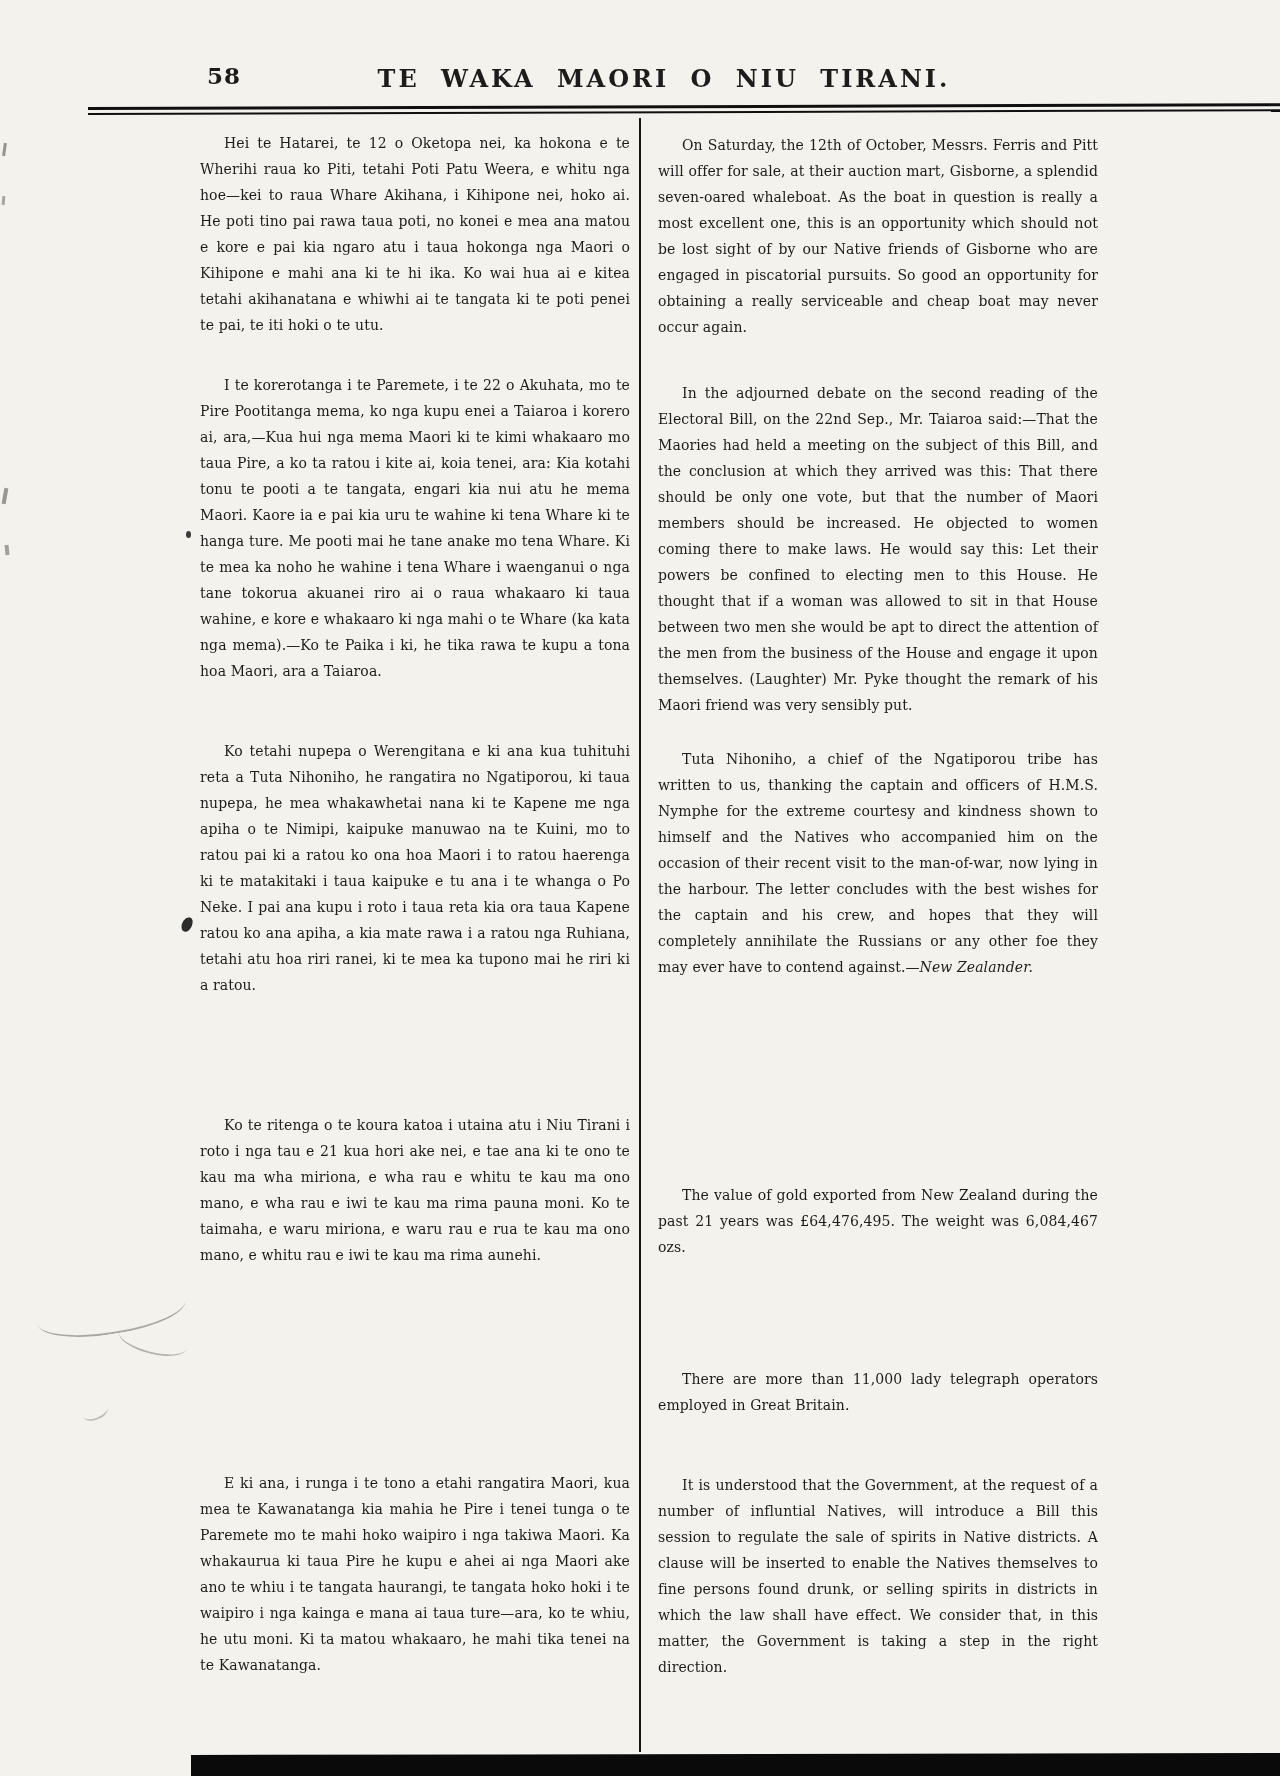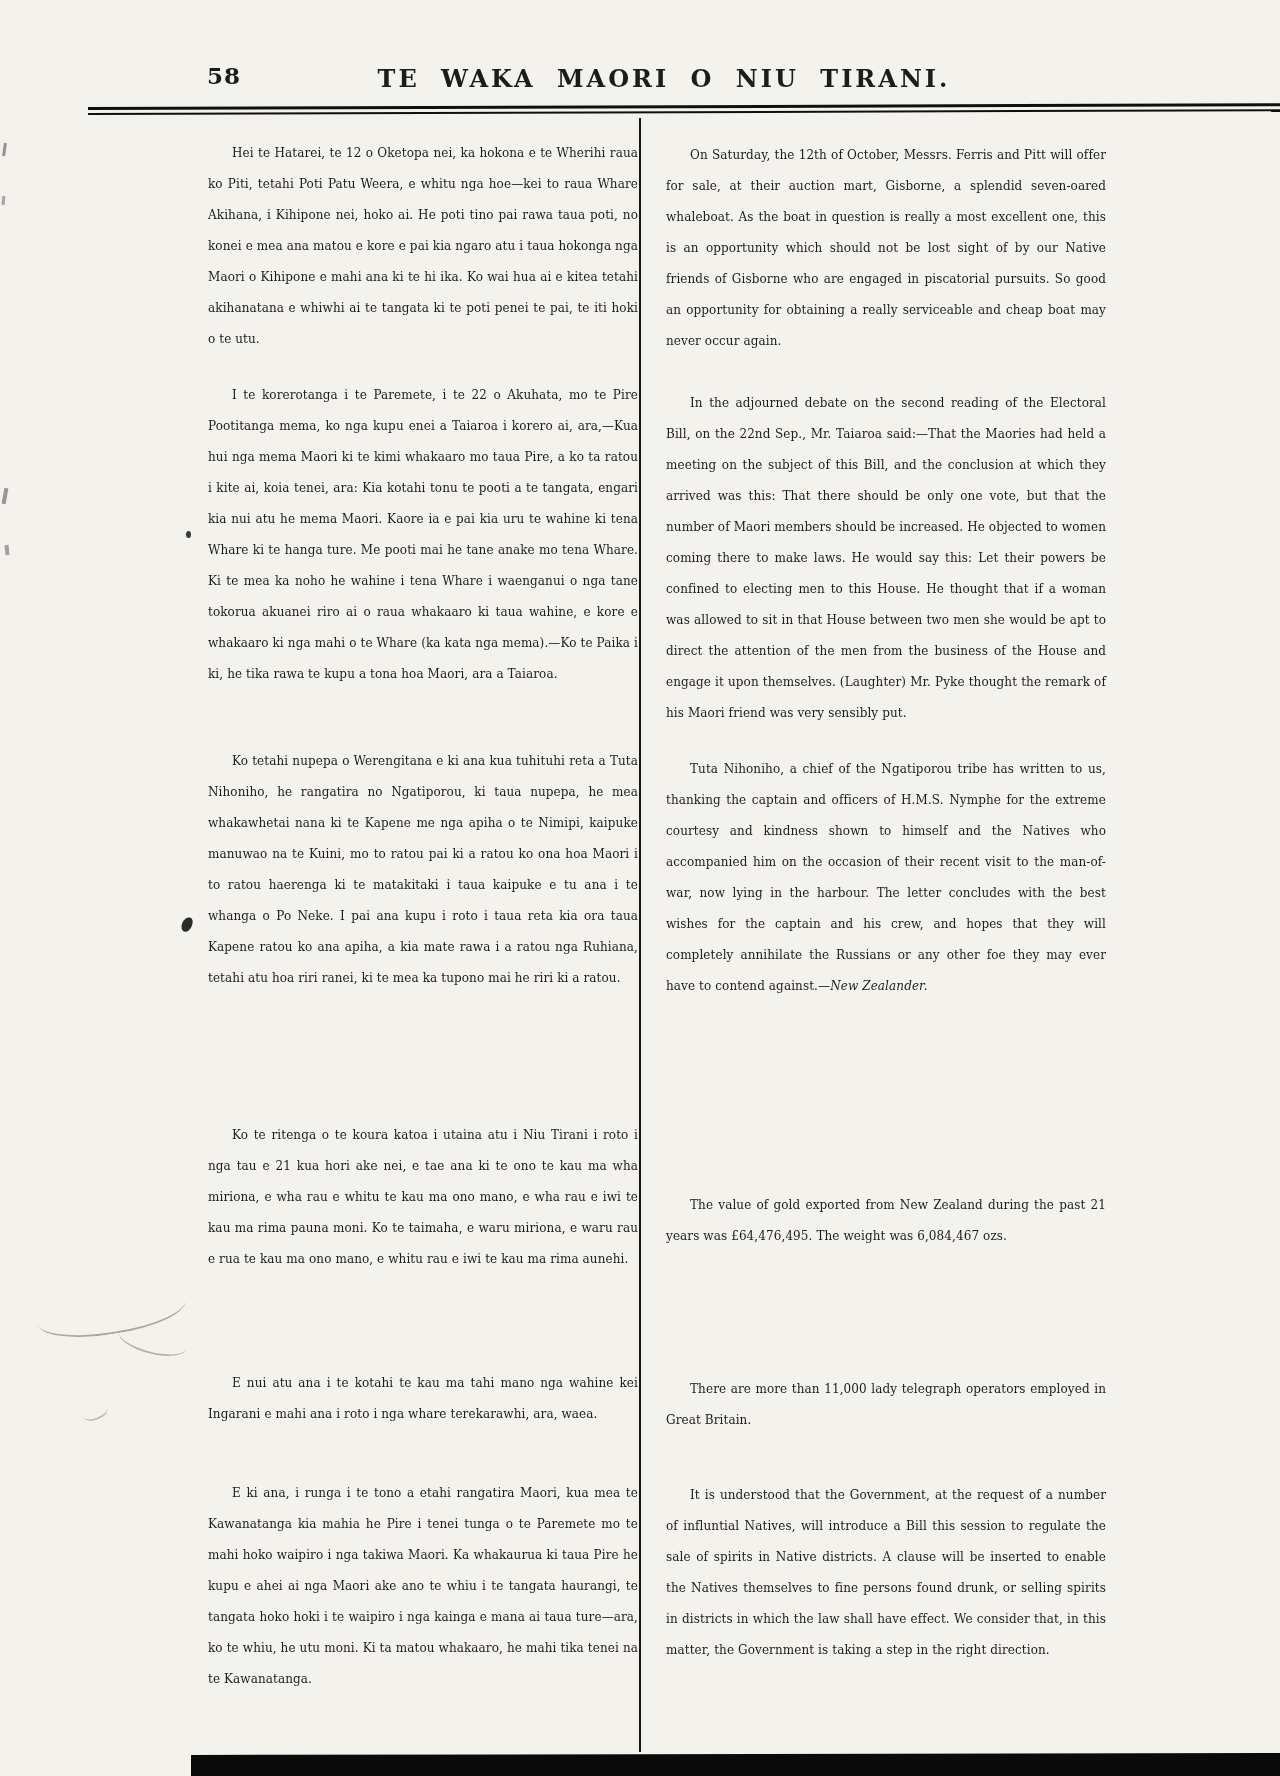--- a/index.html
+++ b/index.html
@@ -39,25 +39,25 @@
   
   .col{position:absolute;top:0;height:100%;}
   .col-left{left:200px;width:430px;}
   .col-right{left:658px;width:440px;}
   .col-divider{
     position:absolute;left:639px;top:118px;height:1634px;width:2px;
     background:#151515;
   }
   .para{
     position:absolute;left:0;width:100%;
-    margin:8px;
+    margin:0;
     text-align:justify;
     text-indent:24px;
-    font-size:12px;
-    line-height:31px;
+    font-size:14px;
+    line-height:26px;
     letter-spacing:0.1px;
   }
   .para i{font-style:italic;}
   
   .bottom-bar{
     position:absolute;left:191px;right:0;top:1753px;height:23px;
     background:#0a0a0a;
     transform:rotate(-0.1deg);transform-origin:right center;
   }
   .ink-blot{
@@ -114,21 +114,20 @@
 
   <div class="rule-a"></div>
   <div class="rule-b"></div>
   <div class="col-divider"></div>
 
   <section class="col col-left">
     <p class="para" style="top:130px">Hei te Hatarei, te 12 o Oketopa nei, ka hokona e te Wherihi raua ko Piti, tetahi Poti Patu Weera, e whitu nga hoe—kei to raua Whare Akihana, i Kihipone nei, hoko ai.  He poti tino pai rawa taua poti, no konei e mea ana matou e kore e pai kia ngaro atu i taua hokonga nga Maori o Kihipone e mahi ana ki te hi ika.  Ko wai hua ai e kitea tetahi akihanatana e whiwhi ai te tangata ki te poti penei te pai, te iti hoki o te utu.</p>
     <p class="para" style="top:372px">I te korerotanga i te Paremete, i te 22 o Akuhata, mo te Pire Pootitanga mema, ko nga kupu enei a Taiaroa i korero ai, ara,—Kua hui nga mema Maori ki te kimi whakaaro mo taua Pire, a ko ta ratou i kite ai, koia tenei, ara: Kia kotahi tonu te pooti a te tangata, engari kia nui atu he mema Maori.  Kaore ia e pai kia uru te wahine ki tena Whare ki te hanga ture.  Me pooti mai he tane anake mo tena Whare.  Ki te mea ka noho he wahine i tena Whare i waenganui o nga tane tokorua akuanei riro ai o raua whakaaro ki taua wahine, e kore e whakaaro ki nga mahi o te Whare (ka kata nga mema).—Ko te Paika i ki, he tika rawa te kupu a tona hoa Maori, ara a Taiaroa.</p>
     <p class="para" style="top:738px">Ko tetahi nupepa o Werengitana e ki ana kua tuhituhi reta a Tuta Nihoniho, he rangatira no Ngatiporou, ki taua nupepa, he mea whakawhetai nana ki te Kapene me nga apiha o te Nimipi, kaipuke manuwao na te Kuini, mo to ratou pai ki a ratou ko ona hoa Maori i to ratou haerenga ki te matakitaki i taua kaipuke e tu ana i te whanga o Po Neke.  I pai ana kupu i roto i taua reta kia ora taua Kapene ratou ko ana apiha, a kia mate rawa i a ratou nga Ruhiana, tetahi atu hoa riri ranei, ki te mea ka tupono mai he riri ki a ratou.</p>
     <p class="para" style="top:1112px">Ko te ritenga o te koura katoa i utaina atu i Niu Tirani i roto i nga tau e 21 kua hori ake nei, e tae ana ki te ono te kau ma wha miriona, e wha rau e whitu te kau ma ono mano, e wha rau e iwi te kau ma rima pauna moni.  Ko te taimaha, e waru miriona, e waru rau e rua te kau ma ono mano, e whitu rau e iwi te kau ma rima aunehi.</p>
-    <p class="para" style="top:1360px">E nui atu ana i te kotahi te kau ma tahi mano nga wahine kei Ingarani e mahi ana i roto i nga whare terekarawhi, ara, waea.</p>
     <p class="para" style="top:1470px">E ki ana, i runga i te tono a etahi rangatira Maori, kua mea te Kawanatanga kia mahia he Pire i tenei tunga o te Paremete mo te mahi hoko waipiro i nga takiwa Maori.  Ka whakaurua ki taua Pire he kupu e ahei ai nga Maori ake ano te whiu i te tangata haurangi, te tangata hoko hoki i te waipiro i nga kainga e mana ai taua ture—ara, ko te whiu, he utu moni.  Ki ta matou whakaaro, he mahi tika tenei na te Kawanatanga.</p>
   </section>
 
   <section class="col col-right">
     <p class="para" style="top:132px">On Saturday, the 12th of October, Messrs. Ferris and Pitt will offer for sale, at their auction mart, Gisborne, a splendid seven-oared whaleboat.  As the boat in question is really a most excellent one, this is an opportunity which should not be lost sight of by our Native friends of Gisborne who are engaged in piscatorial pursuits.  So good an opportunity for obtaining a really serviceable and cheap boat may never occur again.</p>
     <p class="para" style="top:380px">In the adjourned debate on the second reading of the Electoral Bill, on the 22nd Sep., Mr. Taiaroa said:—That the Maories had held a meeting on the subject of this Bill, and the conclusion at which they arrived was this: That there should be only one vote, but that the number of Maori members should be increased.  He objected to women coming there to make laws.  He would say this: Let their powers be confined to electing men to this House. He thought that if a woman was allowed to sit in that House between two men she would be apt to direct the attention of the men from the business of the House and engage it upon themselves.  (Laughter) Mr. Pyke thought the remark of his Maori friend was very sensibly put.</p>
     <p class="para" style="top:746px"><span>Tuta Nihoniho, a chief of the Ngatiporou tribe has written to us, thanking the captain and officers of H.M.S. Nymphe for the extreme courtesy and kindness shown to himself and the Natives who accompanied him on the occasion of their recent visit to the man-of-war, now lying in the harbour.  The letter concludes with the best wishes for the captain and his crew, and hopes that they will completely annihilate the Russians or any other foe they may ever have to contend against.—</span><i>New Zealander.</i></p>
     <p class="para" style="top:1182px">The value of gold exported from New Zealand during the past 21 years was £64,476,495.  The weight was 6,084,467 ozs.</p>
     <p class="para" style="top:1366px">There are more than 11,000 lady telegraph operators employed in Great Britain.</p>
     <p class="para" style="top:1472px">It is understood that the Government, at the request of a number of influntial Natives, will introduce a Bill this session to regulate the sale of spirits in Native districts. A clause will be inserted to enable the Natives themselves to fine persons found drunk, or selling spirits in districts in which the law shall have effect. We consider that, in this matter, the Government is taking a step in the right direction.</p>

